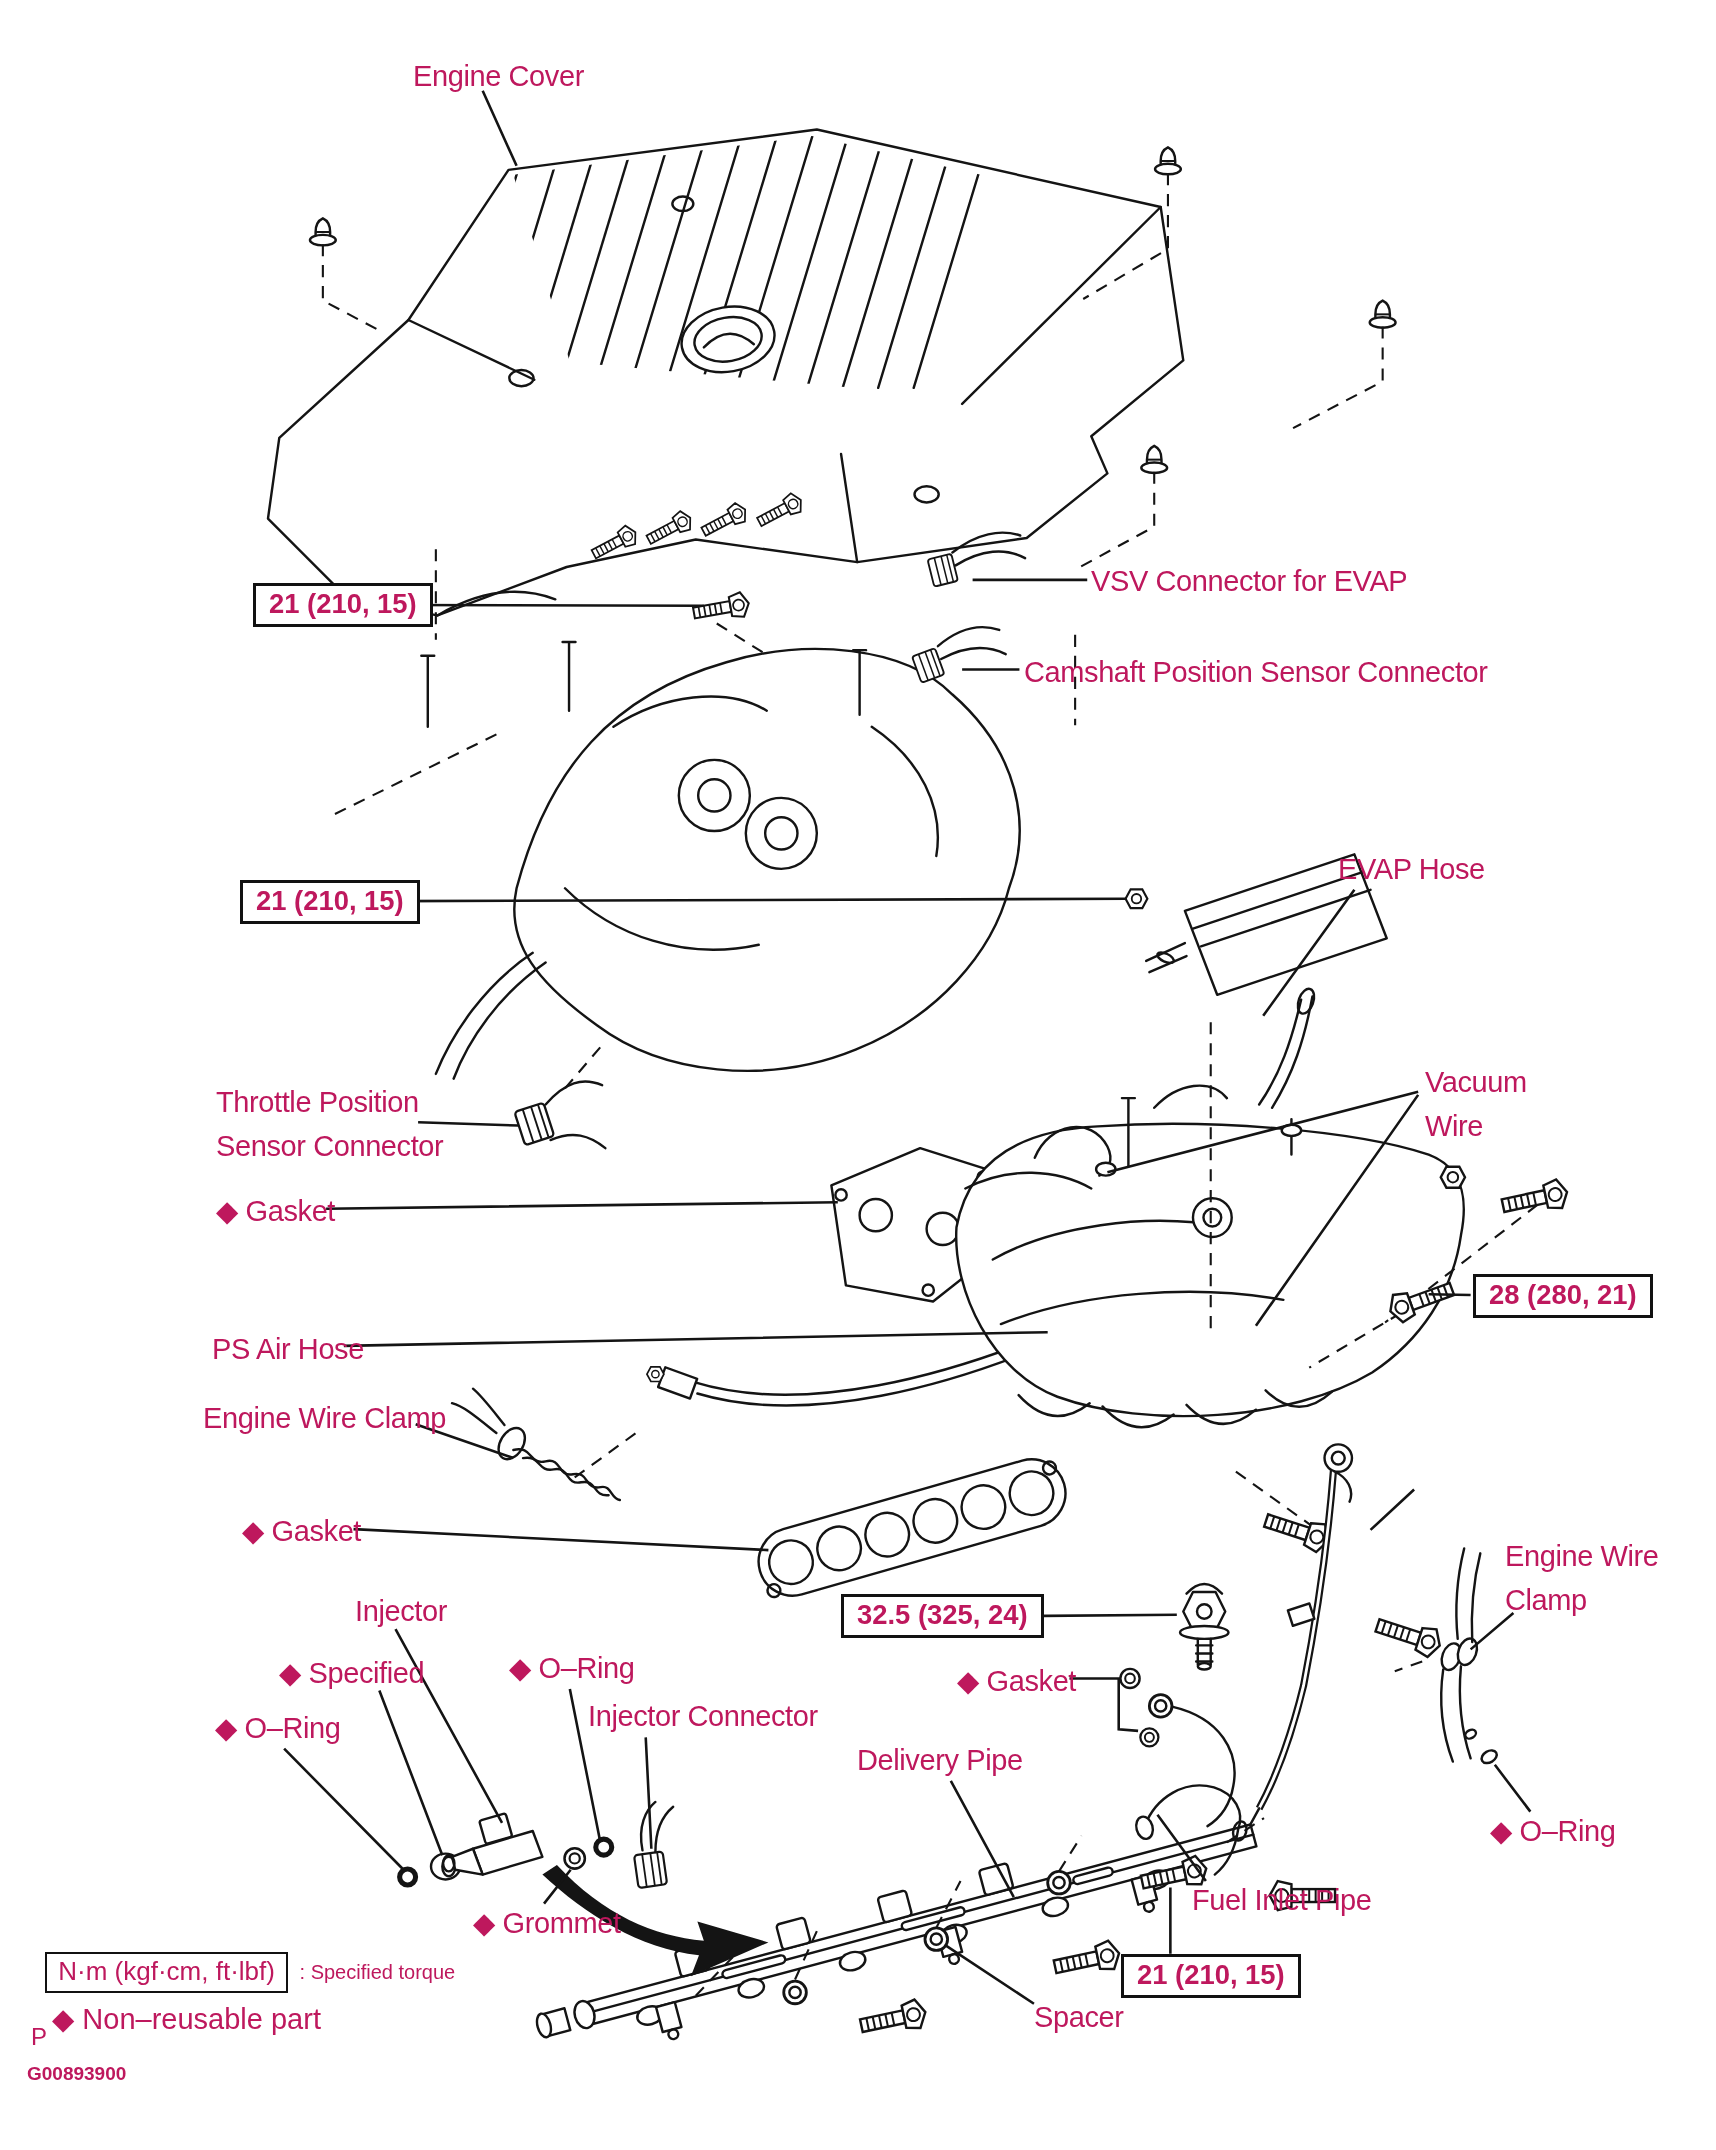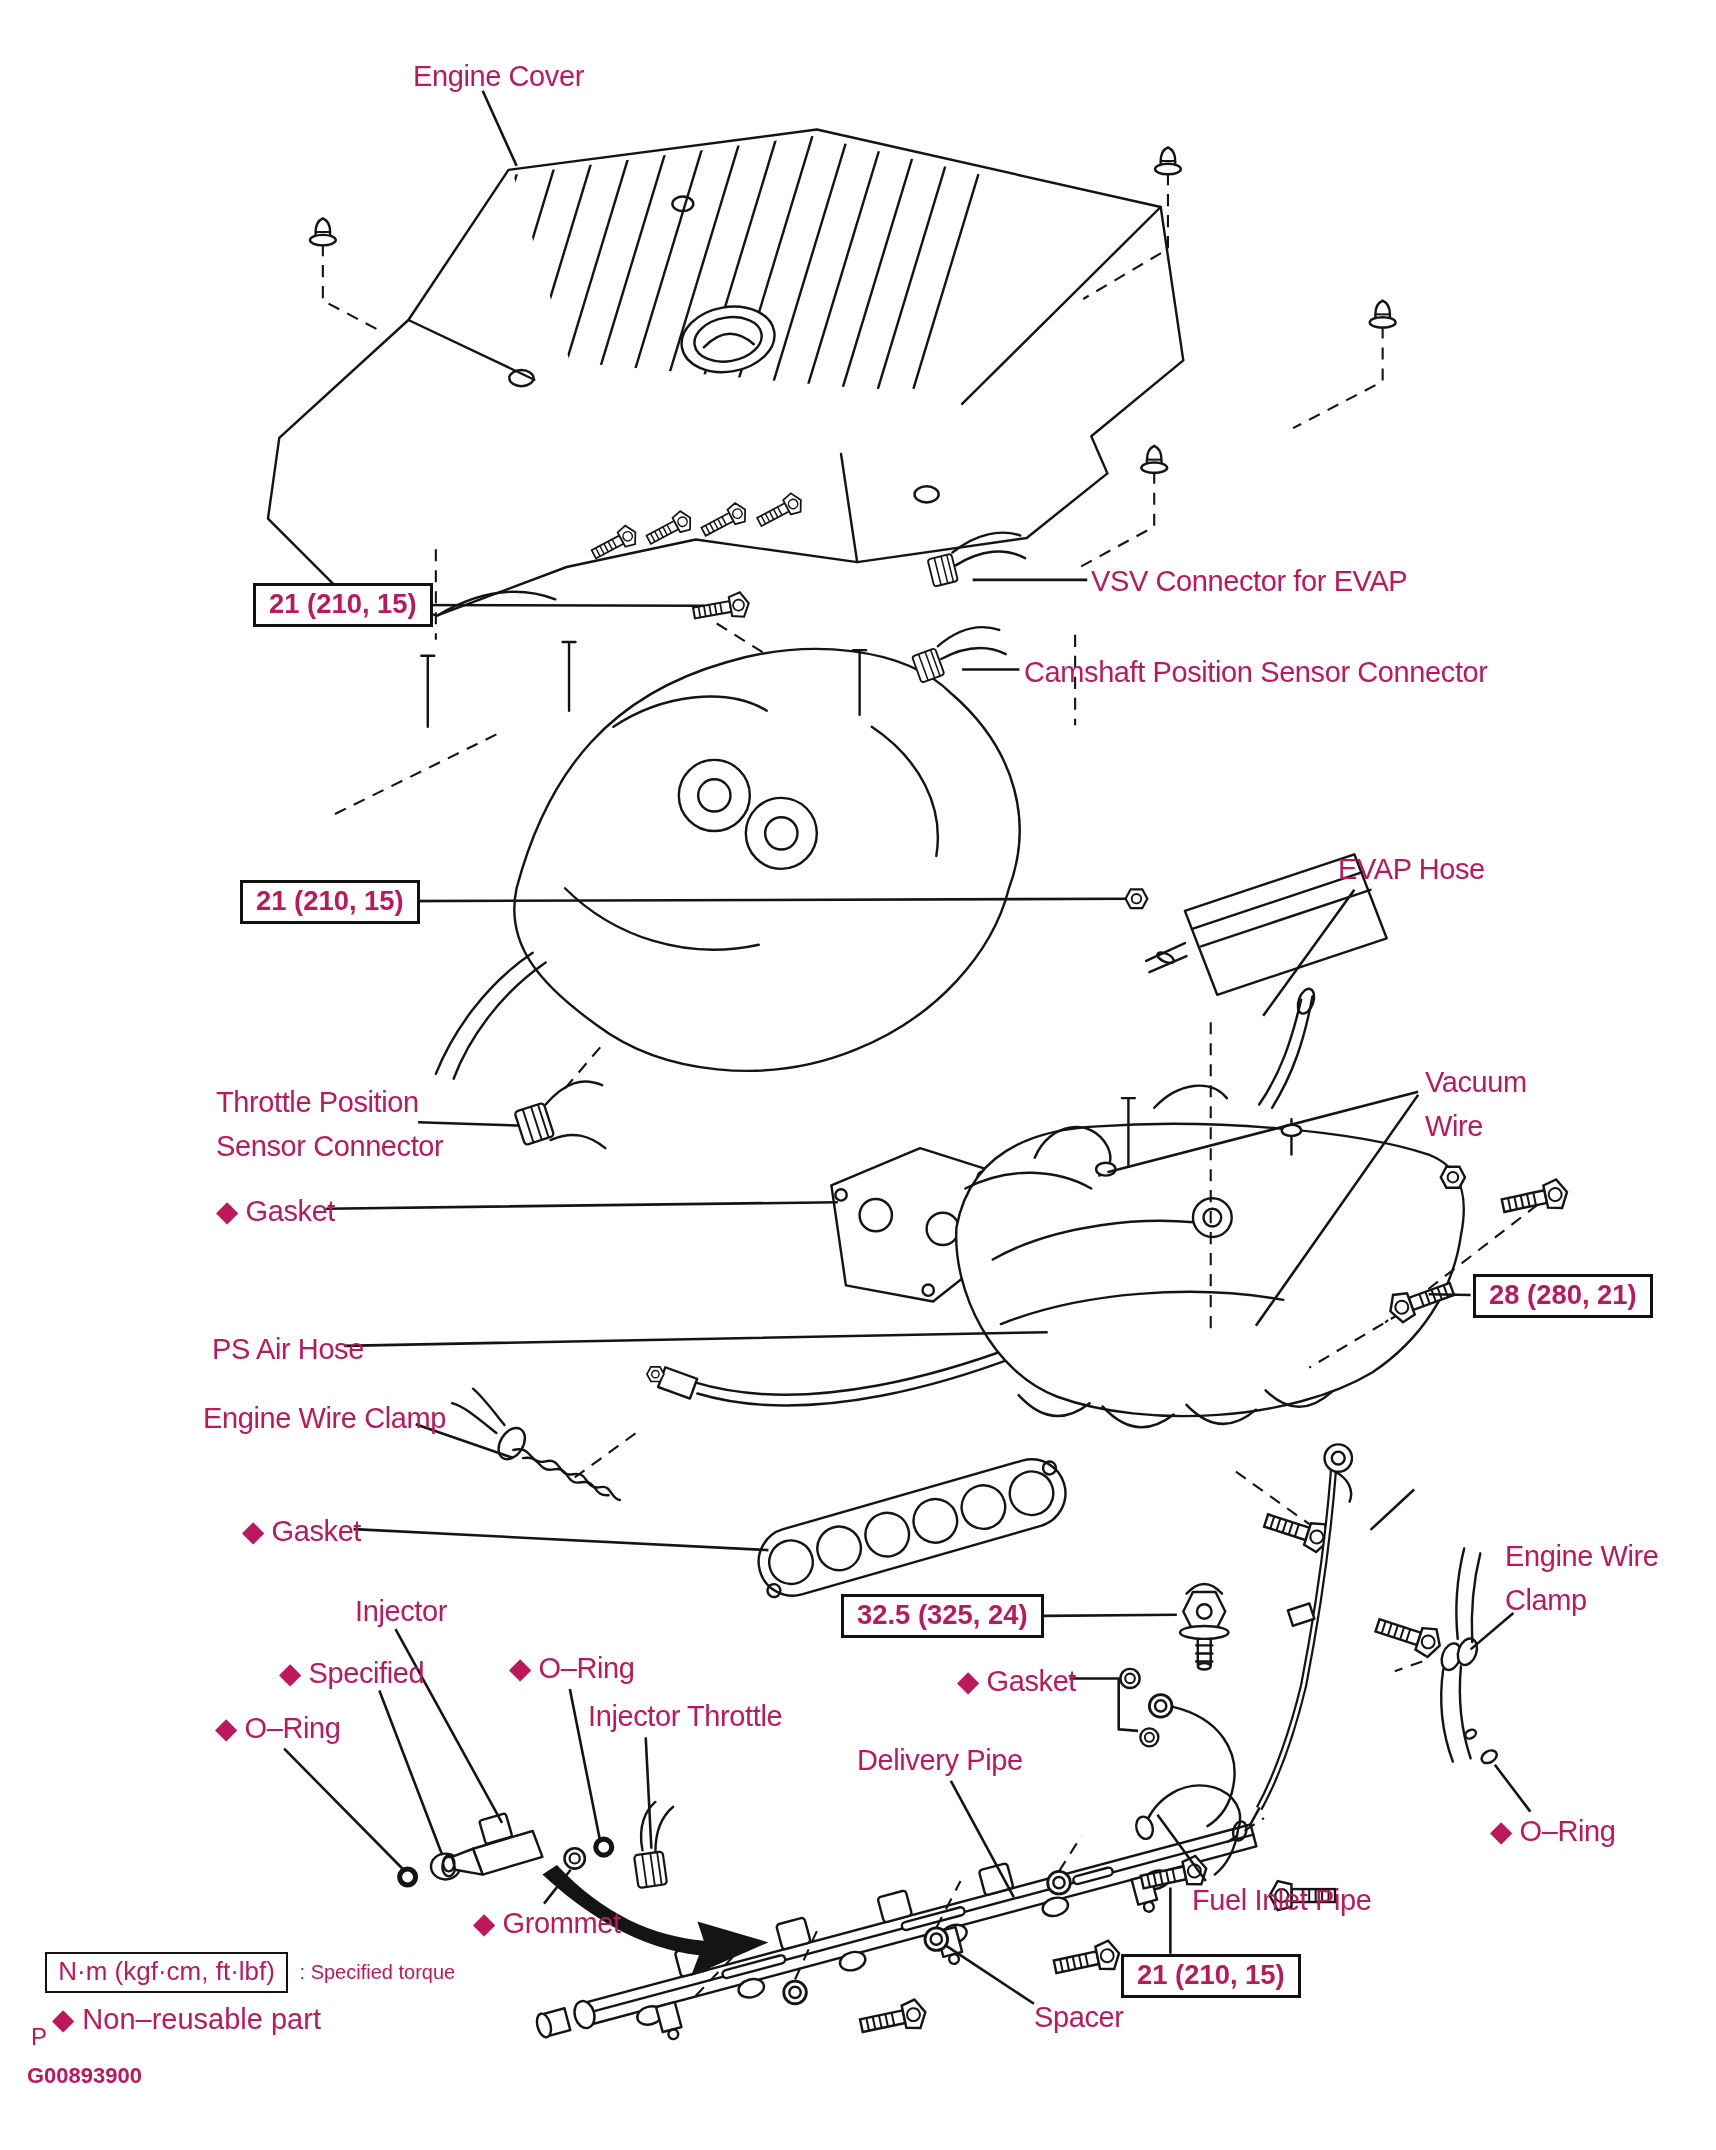--- a/index.html
+++ b/index.html
@@ -8,21 +8,21 @@
   svg.art{position:absolute;left:0;top:0;}
   .lbl{position:absolute;font-size:29px;line-height:1.5;white-space:nowrap;letter-spacing:-0.4px;}
   .lbl span{display:block;}
   .tq{position:absolute;border:3.2px solid #111;background:#fff;padding:1.6px 13px 4px;
       font-size:27.4px;font-weight:bold;white-space:nowrap;}
   .legend-row{position:absolute;left:37px;top:1952px;display:flex;align-items:center;gap:11.3px;padding-left:8px;}
   .legend-box{border:2.4px solid #111;padding:1.6px 11.3px 4px;font-size:26px;white-space:nowrap;}
   .legend-desc{font-size:20px;white-space:nowrap;}
   .nonreusable{position:absolute;left:52px;top:2002px;font-size:29px;}
   .pagemark{position:absolute;left:31px;top:2023px;font-size:24px;}
-  .figid{position:absolute;left:27px;top:2063px;font-size:22px;font-weight:bold;letter-spacing:0;}
+  .figid{position:absolute;left:27px;top:2063px;font-size:19px;font-weight:bold;letter-spacing:0;}
   .st{stroke:#141414;fill:none;stroke-width:3;stroke-linecap:round;stroke-linejoin:round;}
   .stw{stroke:#141414;fill:#fff;stroke-width:3;stroke-linejoin:round;}
   .dash{stroke:#141414;fill:none;stroke-width:2.6;stroke-dasharray:15 11;}
   .lead{stroke:#141414;fill:none;stroke-width:3.2;stroke-linecap:butt;}
 </style>
 </head>
 <body>
 
 <div class="canvas">
 
@@ -405,21 +405,21 @@
 
 <div class="lbl" style="left:509px;top:1647px">
       <span>◆ O–Ring</span>
     </div>
 
 <div class="lbl" style="left:215px;top:1707px">
       <span>◆ O–Ring</span>
     </div>
 
 <div class="lbl" style="left:588px;top:1695px">
-      <span>Injector Throttle</span>
+      <span>Injector Connector</span>
     </div>
 
 <div class="lbl" style="left:857px;top:1739px">
       <span>Delivery Pipe</span>
     </div>
 
 <div class="lbl" style="left:473px;top:1902px">
       <span>◆ Grommet</span>
     </div>
 

